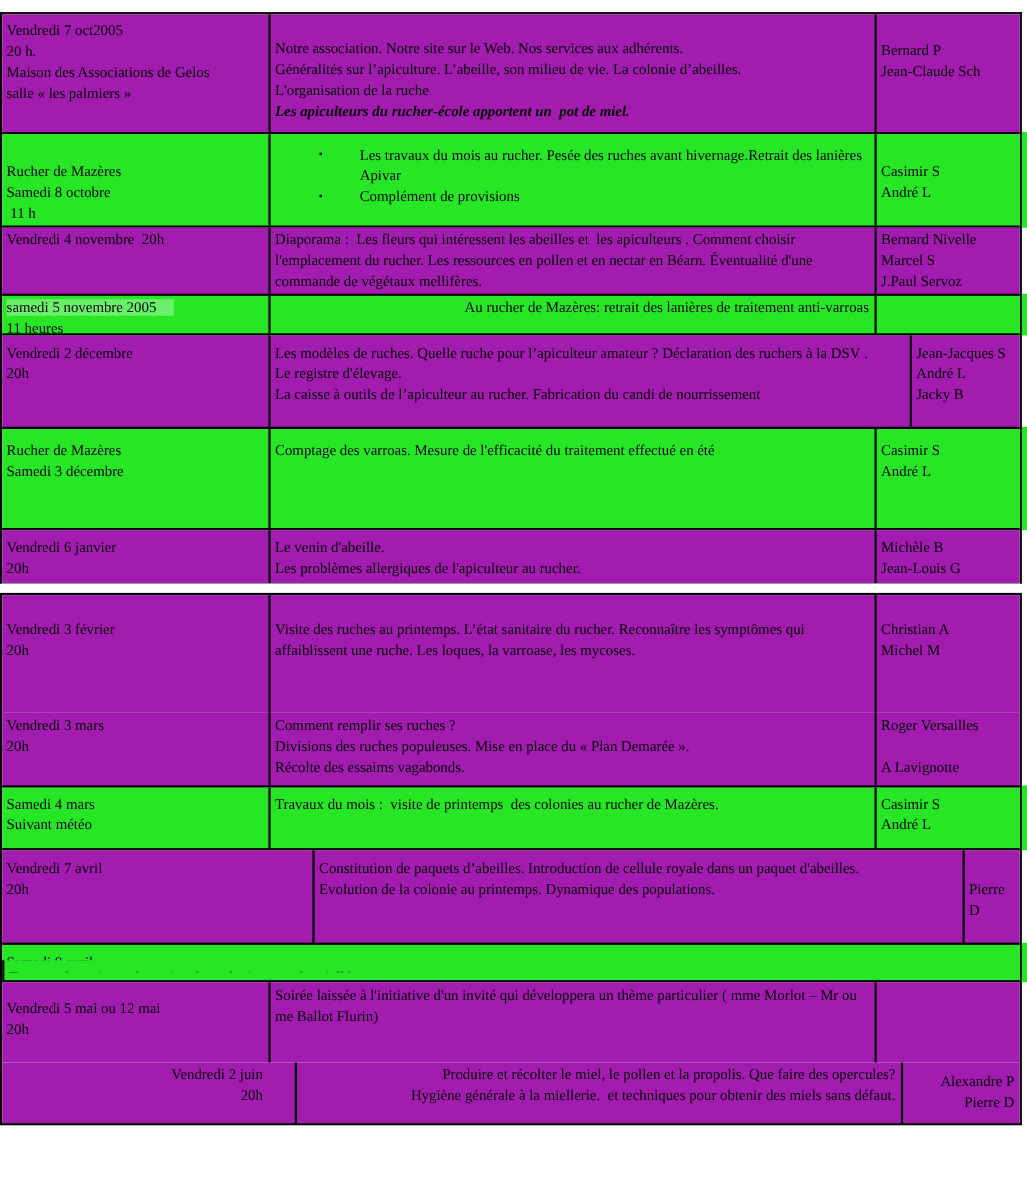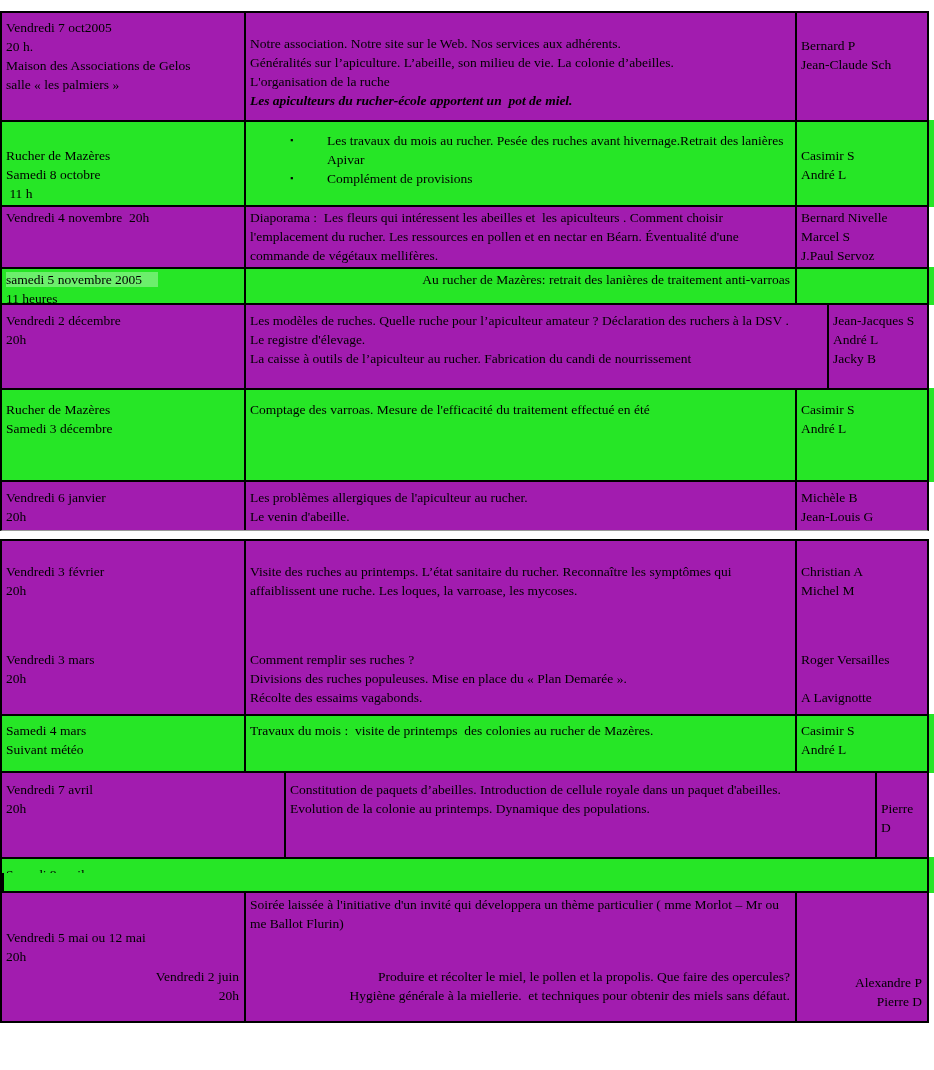--- a/index.html
+++ b/index.html
@@ -82,21 +82,21 @@
         <div class="cell c-who" style="padding-top: 6px; margin-left: 32px;"><div class="line">Jean-Jacques S</div><div class="line">André L</div><div class="line">Jacky B</div></div>
       </div>
       <div class="row green" style="height: 92px;">
         <div class="cell c-date" style="padding-top: 10px;"><div class="line">Rucher de Mazères</div><div class="line">Samedi 3 décembre</div></div>
         <div class="cell c-topic" style="padding-top: 10px;"><div class="line">Comptage des varroas. Mesure de l'efficacité du traitement effectué en été</div></div>
         <div class="cell c-who" style="padding-top: 10px;"><div class="line">Casimir S</div><div class="line">André L</div></div>
         <div class="green-strip"></div>
       </div>
       <div class="row" style="height: 48px;">
         <div class="cell c-date" style="padding-top: 6px;"><div class="line">Vendredi 6 janvier</div><div class="line">20h</div></div>
-        <div class="cell c-topic" style="padding-top: 6px;"><div class="line">Les problèmes allergiques de l'apiculteur au rucher.</div><div class="line">Le venin d'abeille.</div></div>
+        <div class="cell c-topic" style="padding-top: 6px;"><div class="line">Le venin d'abeille.</div><div class="line">Les problèmes allergiques de l'apiculteur au rucher.</div></div>
         <div class="cell c-who" style="padding-top: 6px;"><div class="line">Michèle B</div><div class="line">Jean-Louis G</div></div>
       </div>
     </div>
     <div class="segment-gap"></div>
     <div class="segment seg2">
       <div class="row nodiv" style="height: 107px;">
         <div class="cell c-date" style="padding-top: 21px;"><div class="line">Vendredi 3 février</div><div class="line">20h</div></div>
         <div class="cell c-topic" style="padding-top: 21px;"><div class="line">Visite des ruches au printemps. L’état sanitaire du rucher. Reconnaître les symptômes qui affaiblissent une ruche. Les loques, la varroase, les mycoses.</div></div>
         <div class="cell c-who" style="padding-top: 21px;"><div class="line">Christian A</div><div class="line">Michel M</div></div>
       </div>
@@ -116,23 +116,23 @@
         <div class="cell c-topic" style="padding-top: 7px;"><div class="line">Constitution de paquets d’abeilles. Introduction de cellule royale dans un paquet d'abeilles.</div><div class="line">Evolution de la colonie au printemps. Dynamique des populations.</div></div>
         <div class="cell c-who" style="padding-top: 7px;"><div class="line"></div><div class="line">Pierre D</div></div>
       </div>
       <div class="row green" style="height: 34px; flex-direction: column;">
         <div class="cell c-date" style="padding-top: 6px;"><div class="line">Samedi 8 avril</div><div class="line">11 h</div></div>
         <div class="cell c-topic" style="padding-top: 6px;"><div class="line">Travaux du mois : préparation des colonies pour la miellée.</div></div>
         <div class="cell c-who" style="padding-top: 6px;"><div class="line">Casimir S</div><div class="line">André L</div></div>
         <div class="green-strip"></div>
       </div>
       <div class="row nodiv" style="height: 73px;">
-        <div class="cell c-date" style="padding-top: 4px; margin-top: 31px;"><div class="line">Vendredi 5 mai ou 12 mai</div><div class="line">20h</div></div>
+        <div class="cell c-date" style="padding-top: 14px;"><div class="line">Vendredi 5 mai ou 12 mai</div><div class="line">20h</div></div>
         <div class="cell c-topic" style="padding-top: 2px;"><div class="line">Soirée laissée à l'initiative d'un invité qui développera un thème particulier ( mme Morlot – Mr ou me Ballot Flurin)</div></div>
         <div class="cell c-who" style="padding-top: 2px;"></div>
       </div>
       <div class="row" style="height: 55px; text-align: right;">
         <div class="cell c-date" style="padding-top: 1px;"><div class="line">Vendredi 2 juin</div><div class="line">20h</div></div>
-        <div class="cell c-topic" style="padding-top: 1px;"><div class="line">Produire et récolter le miel, le pollen et la propolis. Que faire des opercules?</div><div class="line">Hygiène générale à la miellerie.  et techniques pour obtenir des miels sans défaut.</div></div>
+        <div class="cell c-topic" style="padding-top: 1px; margin-left: 24px;"><div class="line">Produire et récolter le miel, le pollen et la propolis. Que faire des opercules?</div><div class="line">Hygiène générale à la miellerie.  et techniques pour obtenir des miels sans défaut.</div></div>
         <div class="cell c-who" style="padding-top: 7px;"><div class="line">Alexandre P</div><div class="line">Pierre D</div></div>
       </div>
     </div>
   </div>
 
 </body></html>

